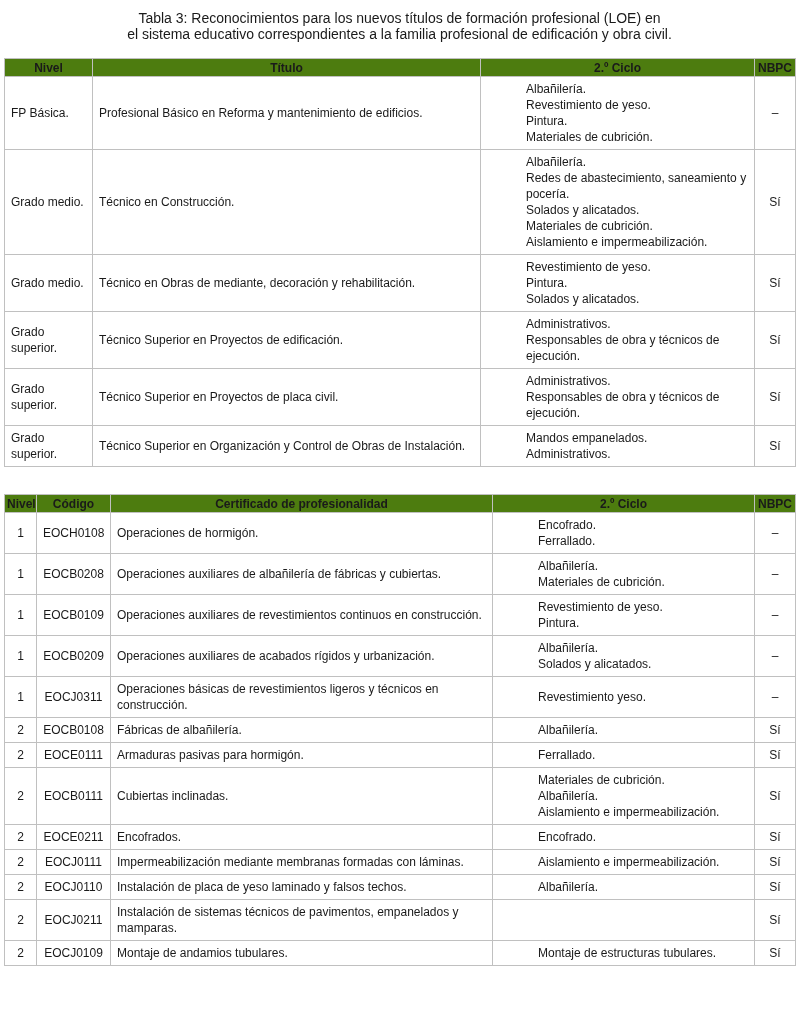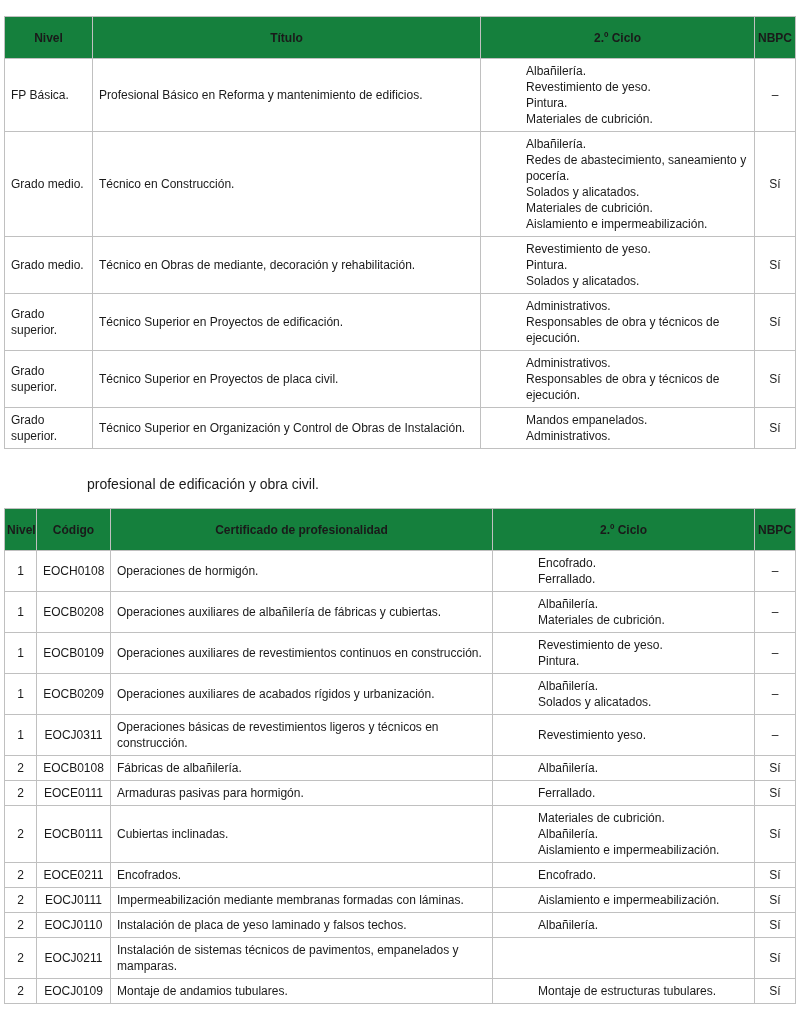--- a/index.html
+++ b/index.html
@@ -46,25 +46,25 @@
     font-size: 12px;
   }
   th, td {
     border: 1px solid #c0c0c0;
     padding: 4px 6px;
     vertical-align: middle;
     line-height: 16px;
     overflow: hidden;
   }
   th {
-    background: #15803d;
+    background: #4d7c0f;
     font-weight: bold;
     text-align: center;
     height: 17px;
-    padding: 12px 2px;
+    padding: 0 2px;
   }
   td.center { text-align: center; }
   td div { line-height: 16px; margin-left: 39px; }
 
   
   col.t3c1 { width: 88px; }
   col.t3c2 { width: 388px; }
   col.t3c3 { width: 274px; }
   col.t3c4 { width: 41px; }
 
@@ -73,20 +73,24 @@
   col.t4c2 { width: 74px; }
   col.t4c3 { width: 382px; }
   col.t4c4 { width: 262px; }
   col.t4c5 { width: 41px; }
 </style>
 </head>
 <body>
 
 <div class="page">
 
+  <div class="caption t3-caption">
+    <div>Tabla 3: Reconocimientos para los nuevos títulos de formación profesional (LOE) en</div>
+    <div>el sistema educativo correspondientes a la familia profesional de edificación y obra civil.</div>
+  </div>
 
   <table class="t3">
     <colgroup>
       <col class="t3c1">
         <col class="t3c2">
         <col class="t3c3">
         <col class="t3c4">
     </colgroup>
     <thead>
       <tr>
@@ -154,21 +158,20 @@
           <td>
             <div>Mandos empanelados.</div>
             <div>Administrativos.</div>
           </td>
           <td class="center">Sí</td>
         </tr>
       </tbody>
   </table>
 
   <div class="caption t4-caption">
-    <div>profesional de edificación y obra civil.</div>
   </div>
 
   <table class="t4">
     <colgroup>
       <col class="t4c1">
         <col class="t4c2">
         <col class="t4c3">
         <col class="t4c4">
         <col class="t4c5">
     </colgroup>

